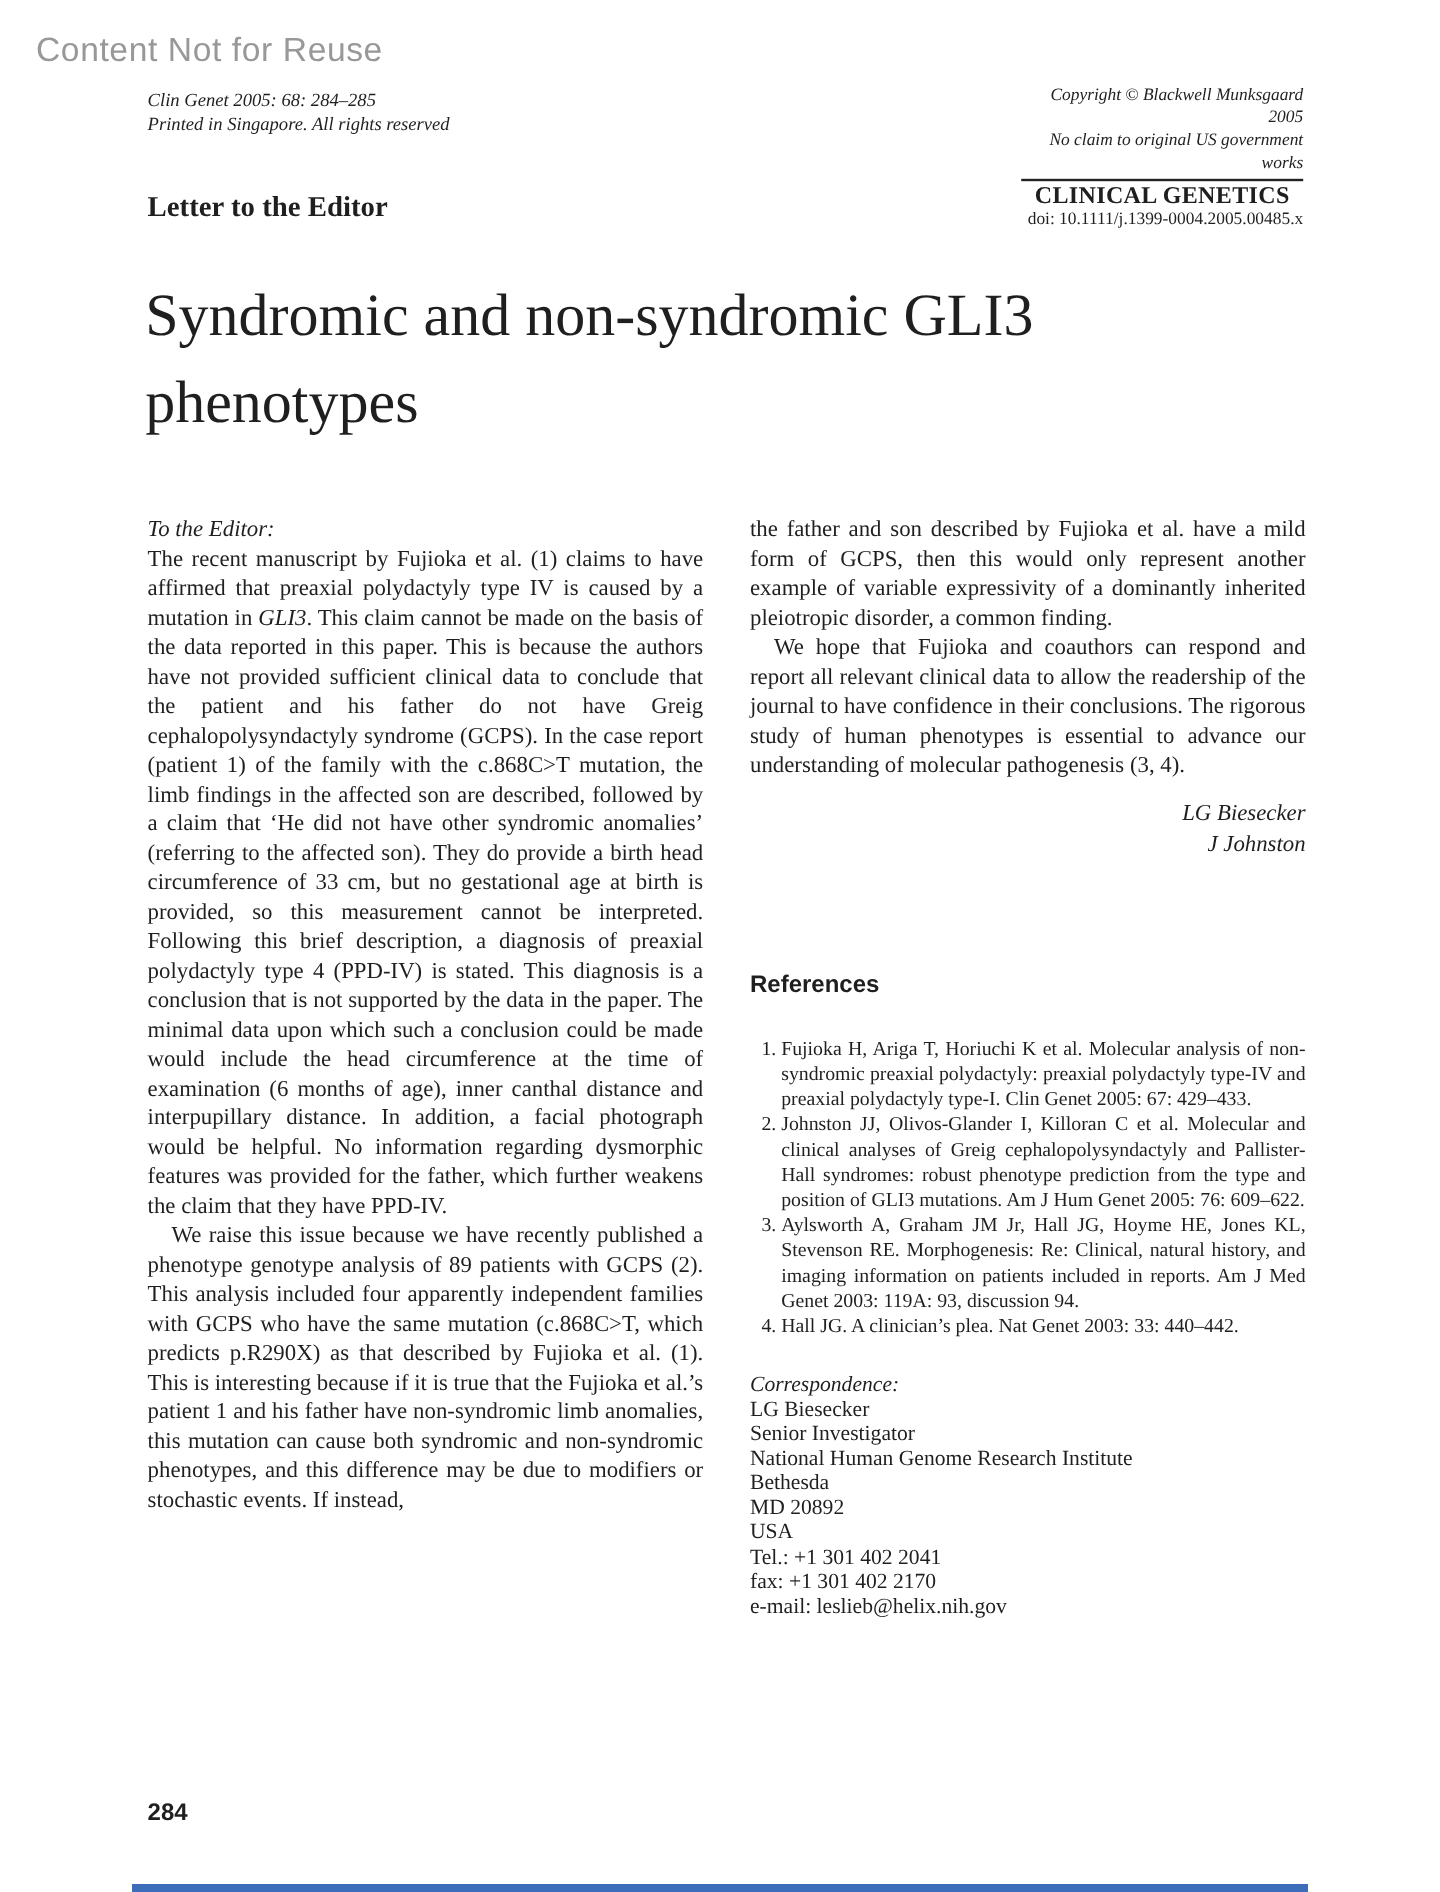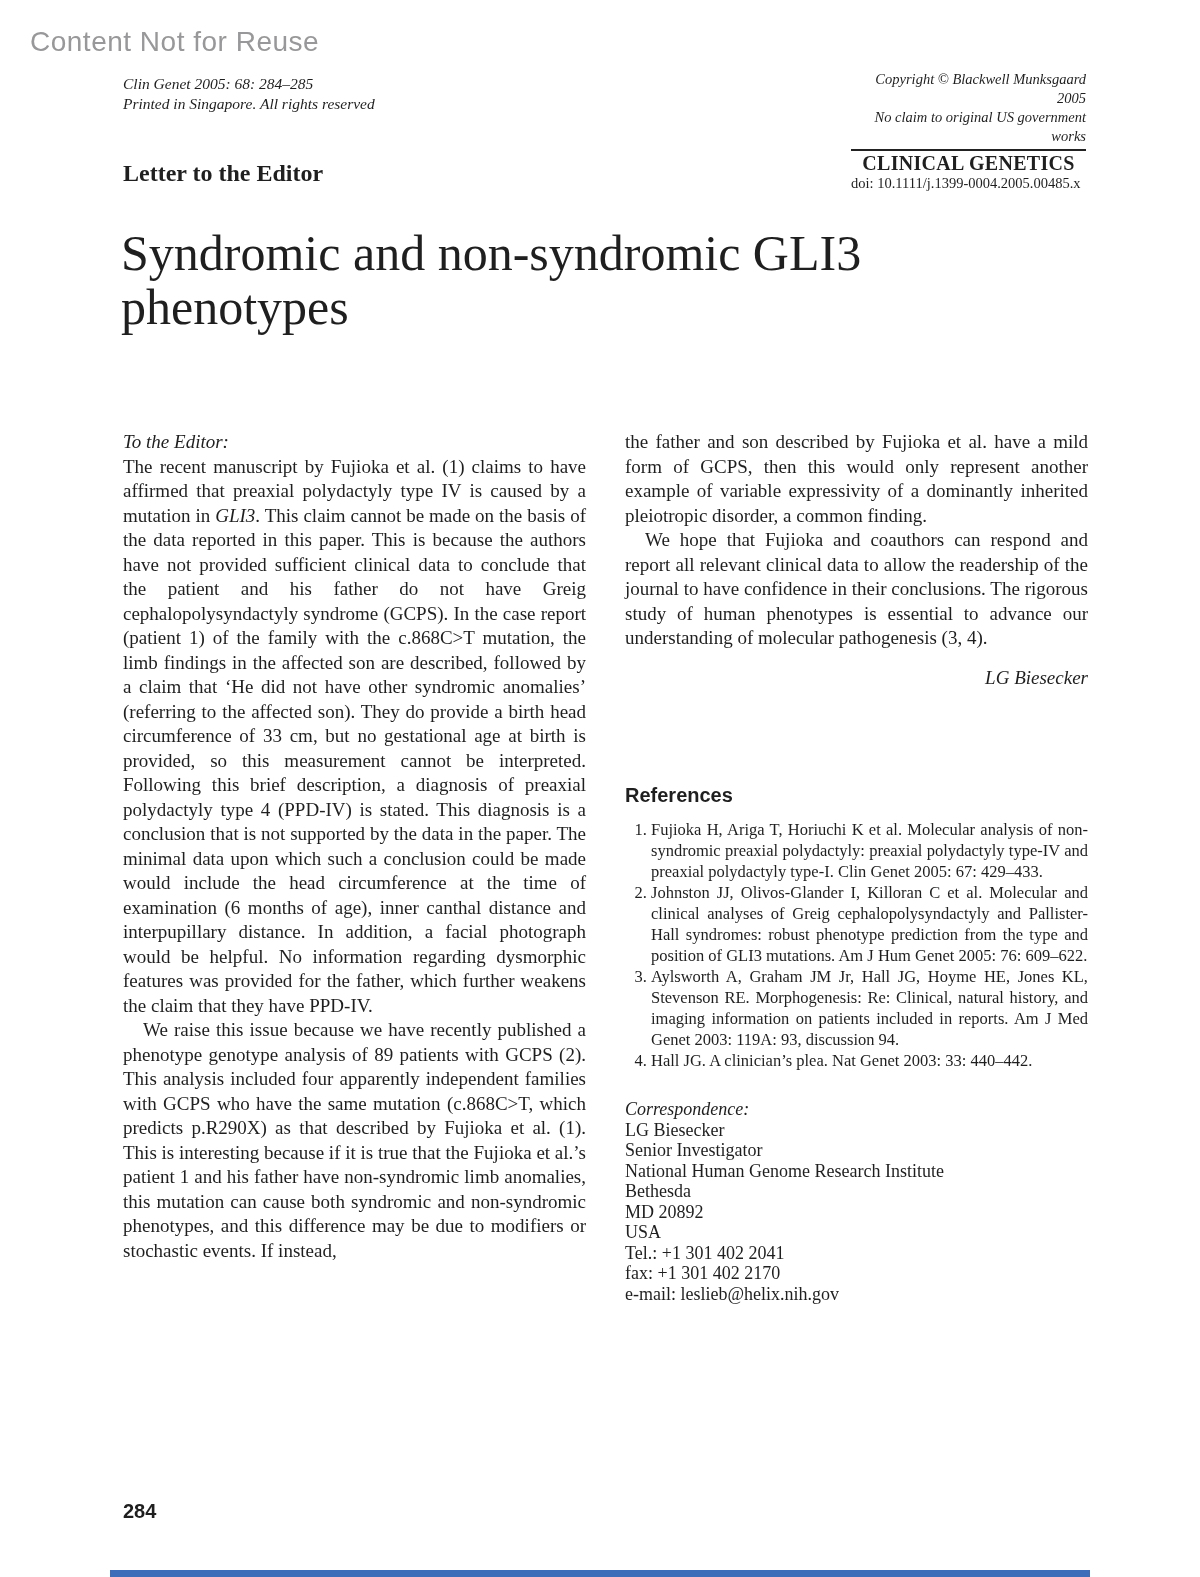--- a/index.html
+++ b/index.html
@@ -30,28 +30,28 @@
   .header-right{
     position:absolute;left:851px;top:70px;width:235px;
     font-size:14.5px;line-height:19px;
   }
   .header-right .copy-lines{font-style:italic;text-align:right;}
   .header-right .rule{border-top:2px solid #222;margin-top:3px;}
   .header-right .journal-name{
     text-align:center;font-weight:bold;font-size:20px;
     letter-spacing:0.3px;margin-top:3px;
   }
-  .header-right .doi{text-align:left;font-size:14.5px;margin-top:1px;}
+  .header-right .doi{text-align:right;font-size:14.5px;margin-top:1px;}
   .section-heading{
     position:absolute;left:123px;top:160px;
     font-size:24px;font-weight:bold;
   }
   .article-title{
     position:absolute;left:121px;top:226px;width:880px;
-    font-size:50px;line-height:54px;font-weight:normal;
+    font-size:50px;line-height:73px;font-weight:normal;
   }
   .col{
     position:absolute;top:430px;width:463px;
     font-size:19px;line-height:24.5px;
     text-align:justify;
   }
   .col-left{left:123px;}
   .col-right{left:625px;}
   .salutation{font-style:italic;text-align:left;}
   .col p{text-align:justify;}
@@ -59,21 +59,21 @@
   .authors{
     margin-top:14px;text-align:right;font-style:italic;
     font-size:19px;line-height:26px;
   }
   .refs-heading{
     margin-top:92px;
     font-family:"Liberation Sans","DejaVu Sans",sans-serif;
     font-weight:bold;font-size:20px;text-align:left;
   }
   ol.refs{
-    margin-top:12px;
+    margin-top:30px;
     font-size:16.5px;line-height:21px;
     padding-left:26px;
   }
   ol.refs li{text-align:justify;margin:0;}
   .correspondence{
     margin-top:28px;
     font-size:18px;line-height:20.5px;text-align:left;
   }
   .correspondence .label{font-style:italic;}
   .page-number{
@@ -117,20 +117,21 @@
     <p>The recent manuscript by Fujioka et al. (1) claims to have affirmed that preaxial polydactyly type IV is caused by a mutation in <i>GLI3</i>. This claim cannot be made on the basis of the data reported in this paper. This is because the authors have not provided sufficient clinical data to conclude that the patient and his father do not have Greig cephalopolysyndactyly syndrome (GCPS). In the case report (patient 1) of the family with the c.868C&gt;T mutation, the limb findings in the affected son are described, followed by a claim that ‘He did not have other syndromic anomalies’ (referring to the affected son). They do provide a birth head circumference of 33 cm, but no gestational age at birth is provided, so this measurement cannot be interpreted. Following this brief description, a diagnosis of preaxial polydactyly type 4 (PPD-IV) is stated. This diagnosis is a conclusion that is not supported by the data in the paper. The minimal data upon which such a conclusion could be made would include the head circumference at the time of examination (6 months of age), inner canthal distance and interpupillary distance. In addition, a facial photograph would be helpful. No information regarding dysmorphic features was provided for the father, which further weakens the claim that they have PPD-IV.</p>
     <p class="indent">We raise this issue because we have recently published a phenotype genotype analysis of 89 patients with GCPS (2). This analysis included four apparently independent families with GCPS who have the same mutation (c.868C&gt;T, which predicts p.R290X) as that described by Fujioka et al. (1). This is interesting because if it is true that the Fujioka et al.’s patient 1 and his father have non-syndromic limb anomalies, this mutation can cause both syndromic and non-syndromic phenotypes, and this difference may be due to modifiers or stochastic events. If instead,</p>
   </div>
 
   <div class="col col-right">
     <p>the father and son described by Fujioka et al. have a mild form of GCPS, then this would only represent another example of variable expressivity of a dominantly inherited pleiotropic disorder, a common finding.</p>
     <p class="indent">We hope that Fujioka and coauthors can respond and report all relevant clinical data to allow the readership of the journal to have confidence in their conclusions. The rigorous study of human phenotypes is essential to advance our understanding of molecular pathogenesis (3, 4).</p>
 
     <div class="authors">
       <div>LG Biesecker</div>
+      <div>J Johnston</div>
     </div>
 
     <div class="refs-heading">References</div>
 
     <ol class="refs">
       <li>Fujioka H, Ariga T, Horiuchi K et al. Molecular analysis of non-syndromic preaxial polydactyly: preaxial polydactyly type-IV and preaxial polydactyly type-I. Clin Genet 2005: 67: 429–433.</li>
       <li>Johnston JJ, Olivos-Glander I, Killoran C et al. Molecular and clinical analyses of Greig cephalopolysyndactyly and Pallister-Hall syndromes: robust phenotype prediction from the type and position of GLI3 mutations. Am J Hum Genet 2005: 76: 609–622.</li>
       <li>Aylsworth A, Graham JM Jr, Hall JG, Hoyme HE, Jones KL, Stevenson RE. Morphogenesis: Re: Clinical, natural history, and imaging information on patients included in reports. Am J Med Genet 2003: 119A: 93, discussion 94.</li>
       <li>Hall JG. A clinician’s plea. Nat Genet 2003: 33: 440–442.</li>
     </ol>

